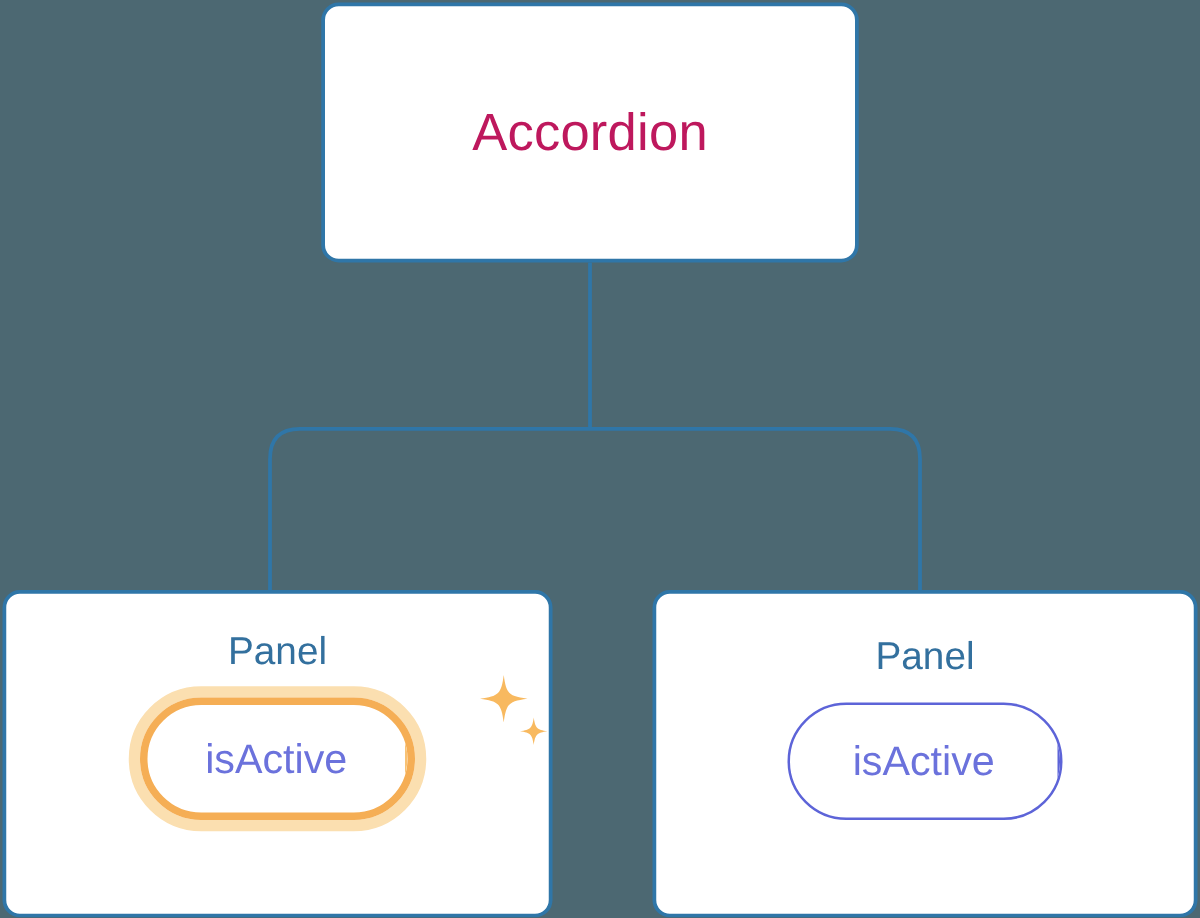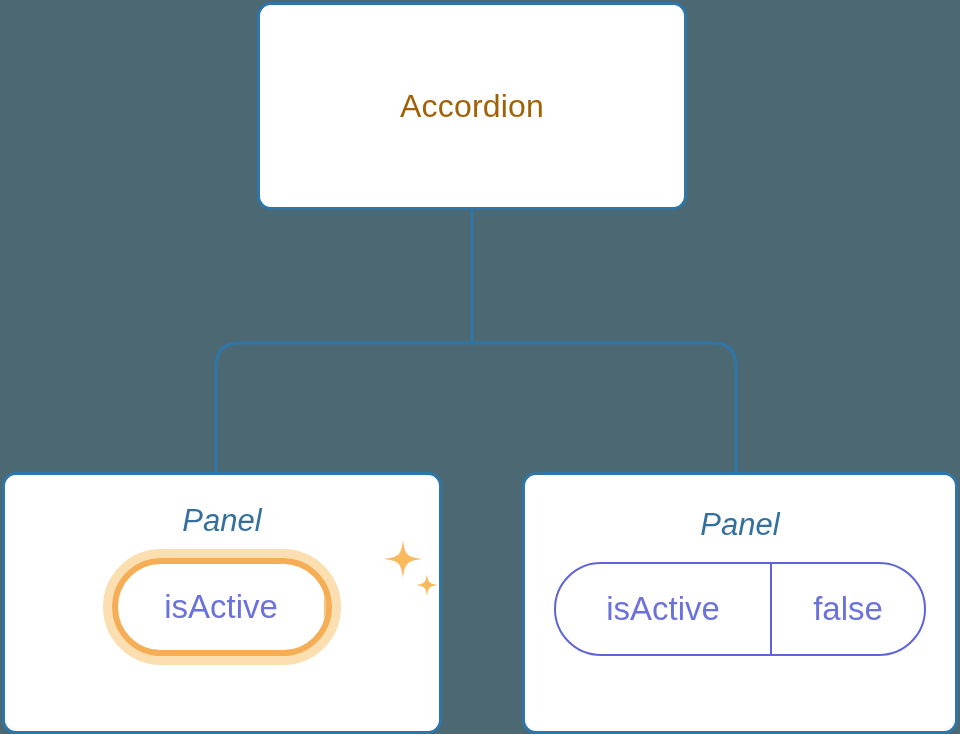--- a/index.html
+++ b/index.html
@@ -43,22 +43,22 @@
 
   
   #root-node {
     left: 257px;
     top: 2px;
     width: 430px;
     height: 208px;
     justify-content: center;
   }
   .root-title {
-    color: #a16207;
-    font-size: 32px;
+    color: #be185d;
+    font-size: 42px;
     letter-spacing: 0.2px;
     line-height: 1;
     user-select: none;
   }
 
   
   .panel-card {
     top: 472px;
     height: 262px;
     border-bottom-left-radius: 14px;
@@ -72,21 +72,20 @@
   #panel-right {
     left: 522px;
     width: 436px;
     padding-top: 34px;
   }
   .panel-title {
     color: #33709e;
     font-size: 31px;
     line-height: 1;
     user-select: none;
-    font-style: italic;
   }
 
   
   .pill-wrap {
     position: relative;
     display: inline-flex;
     margin-top: 22px;
   }
   .pill {
     position: relative;
@@ -193,18 +192,17 @@
     <path d="M31 2 C33 17 35 19 50 21 C35 23 33 25 31 40 C29 25 27 23 12 21 C27 19 29 17 31 2 Z" fill="#f8b95f"></path>
     <path d="M55 36 C56.2 44.5 57.5 45.8 66 47 C57.5 48.2 56.2 49.5 55 58 C53.8 49.5 52.5 48.2 44 47 C52.5 45.8 53.8 44.5 55 36 Z" fill="#f8b95f"></path>
   </svg>
 
   <div class="node-card panel-card" id="panel-right">
     <span class="panel-title">Panel</span>
 
     <div class="pill-wrap">
       <div class="pill normal">
         <div class="pill-key">isActive</div>
-        <div class="pill-val">false</div>
       </div>
     </div>
   </div>
 
 </div>
 
 </body></html>

